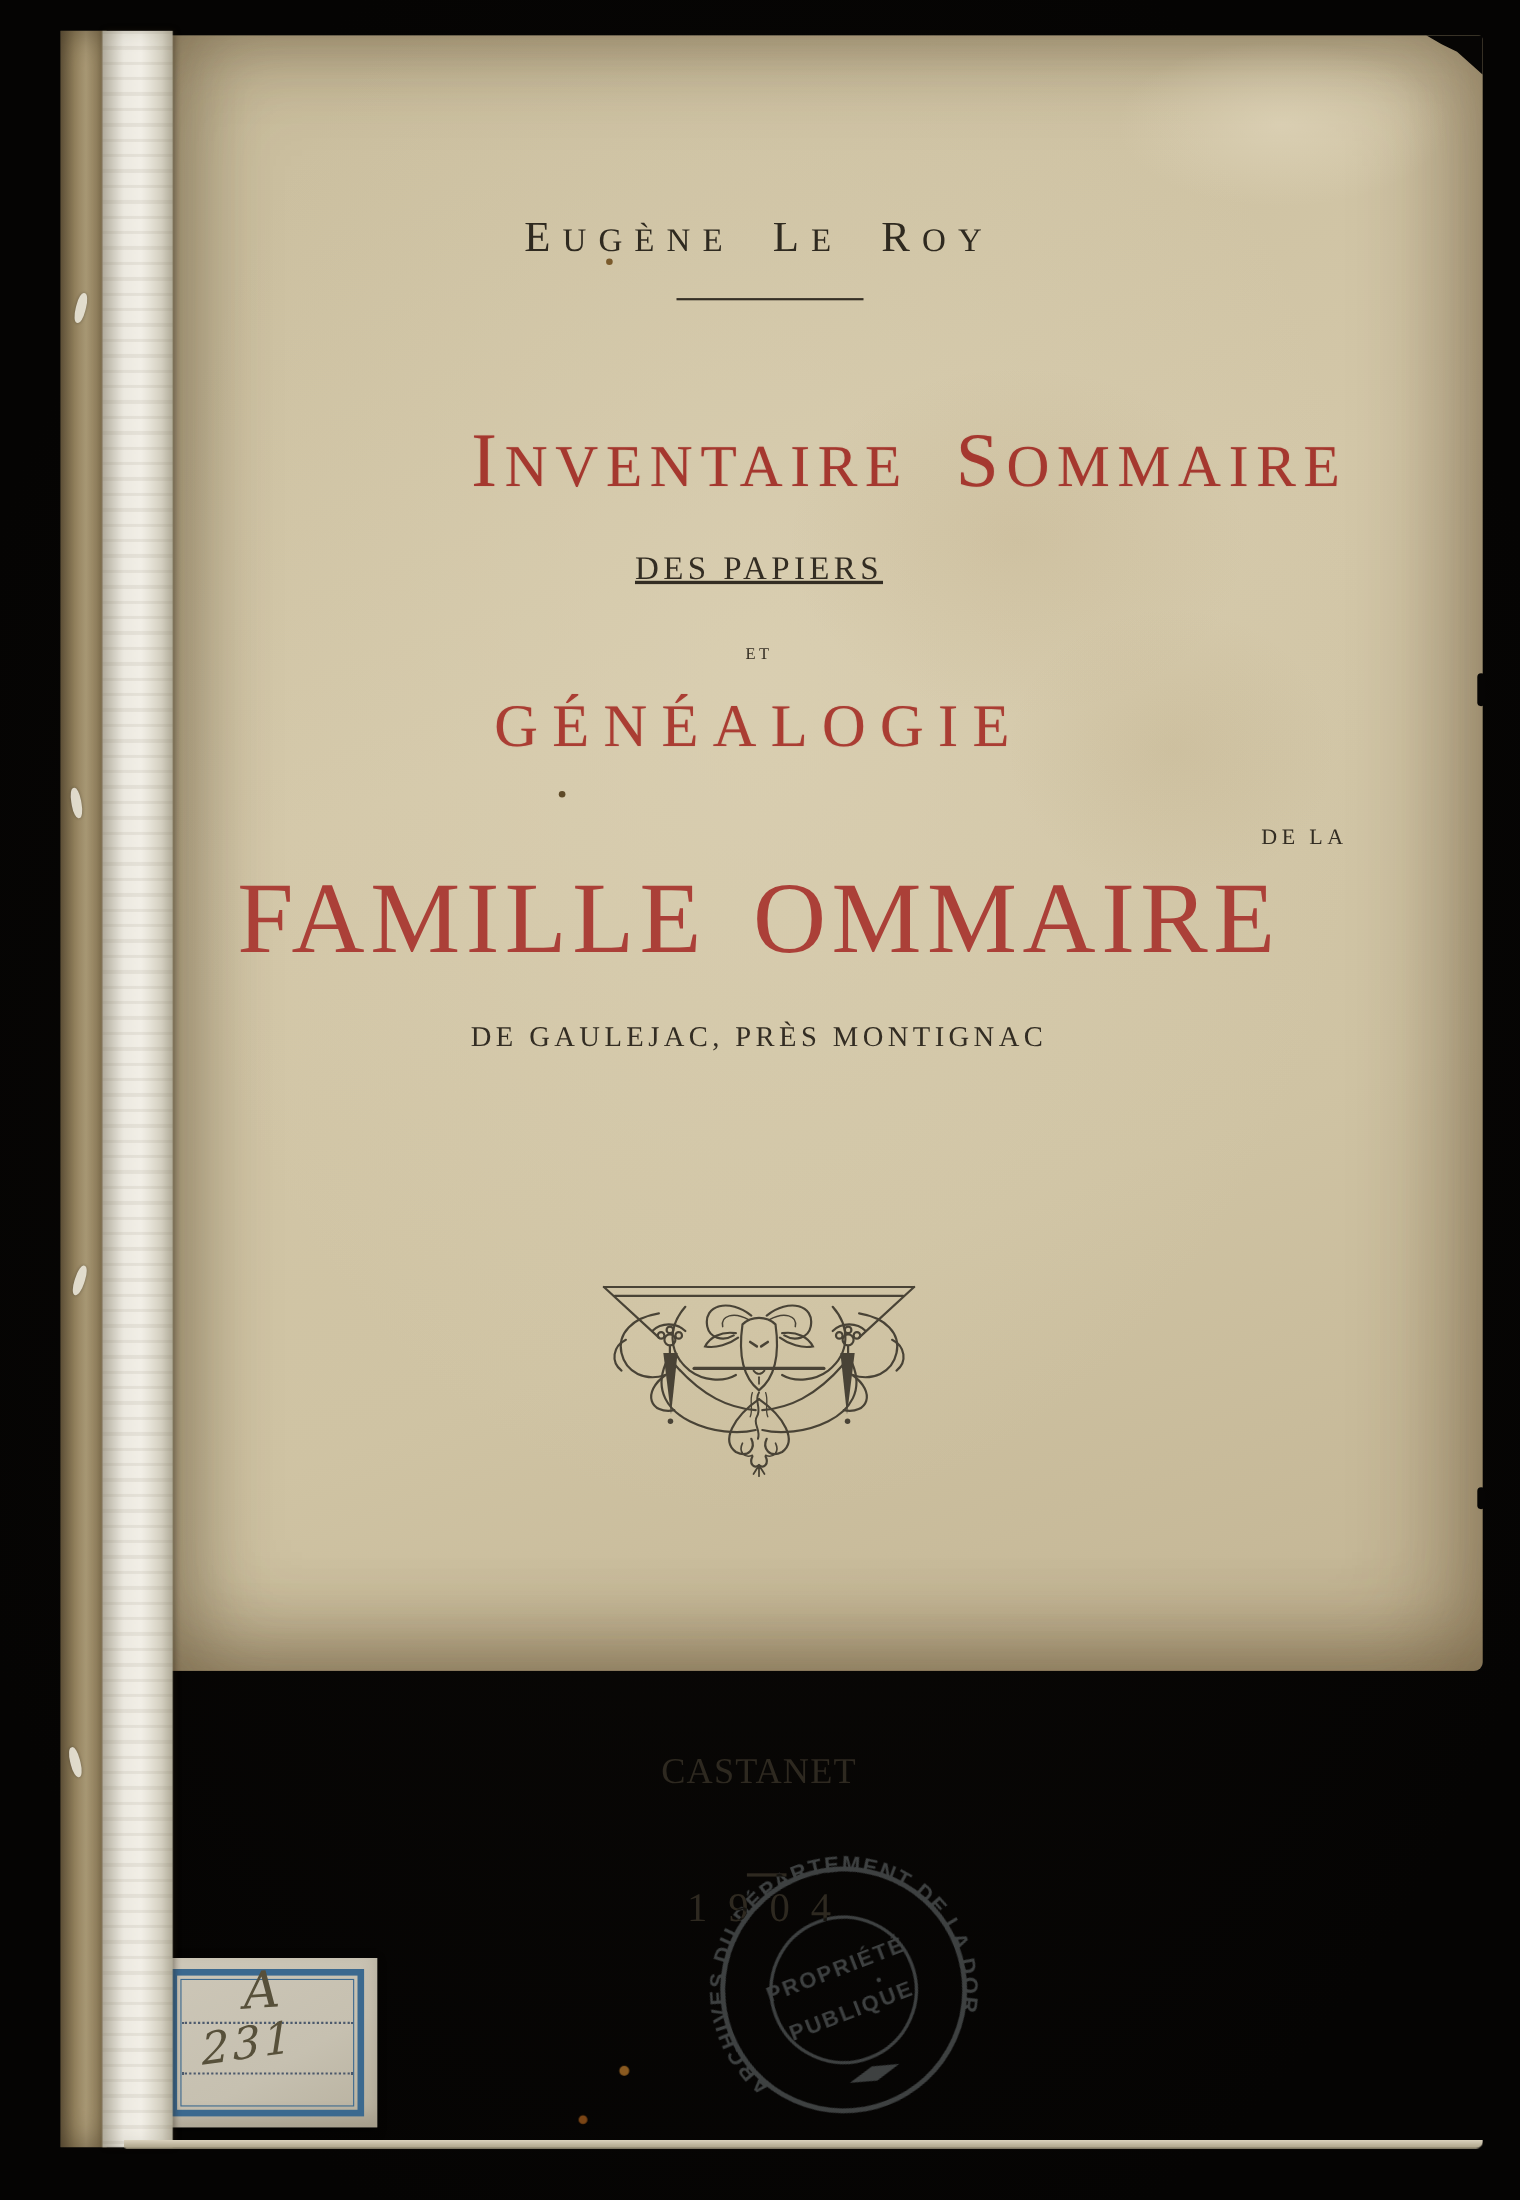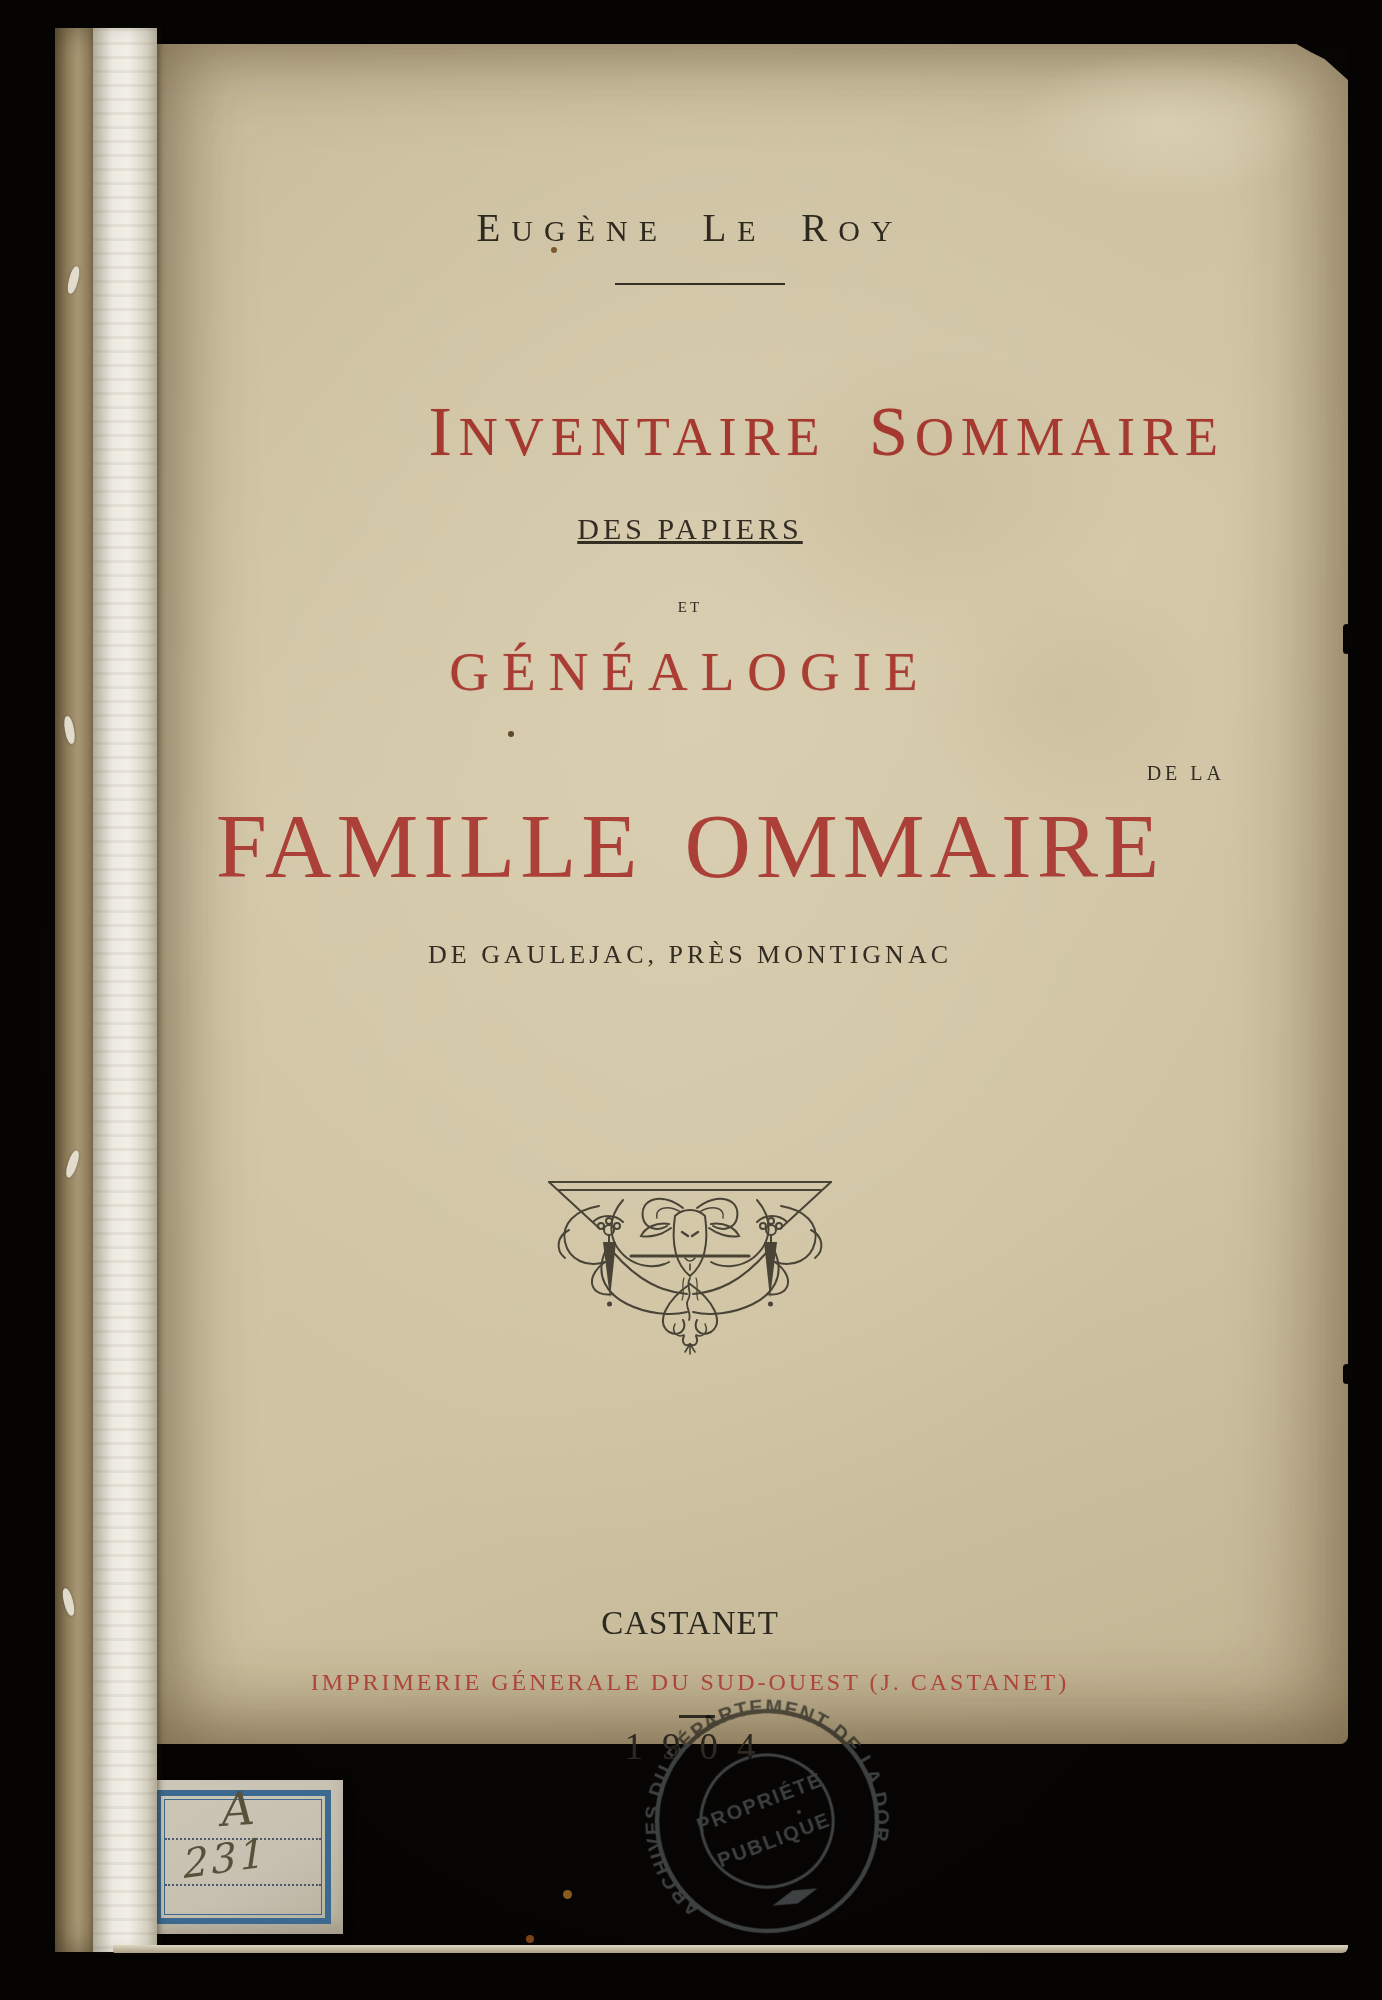--- a/index.html
+++ b/index.html
@@ -22,21 +22,21 @@
     box-shadow:0 0 3px rgba(0,0,0,.35);opacity:.9;}
   .spine-tape{
     position:absolute;left:38px;top:0;width:64px;height:100%;z-index:3;
     background:linear-gradient(90deg,#b9b4a5 0%, #ece9e0 30%, #f2efe7 55%, #d6d2c3 85%, #bab4a2 100%);
     box-shadow:2px 0 6px rgba(30,25,12,.45), inset 0 0 18px rgba(120,110,90,.25);
   }
   .spine-tape::after{content:"";position:absolute;inset:0;
     background:repeating-linear-gradient(180deg, rgba(120,110,90,.10) 0 3px, transparent 3px 14px);}
   
   .cover{
-    position:absolute;left:100px;top:16px;width:1193px;height:1700px;z-index:2;
+    position:absolute;left:100px;top:4px;width:1193px;height:1487px;z-index:2;
     background:
       radial-gradient(ellipse at 45% 40%, rgba(222,212,184,.55) 0%, rgba(0,0,0,0) 60%),
       linear-gradient(160deg,#c9bd9d 0%, #d3c7a8 40%, #cfc3a3 70%, #c2b493 100%);
     box-shadow:
       inset 0 0 100px rgba(85,65,35,.30),
       inset -45px 0 80px rgba(85,65,35,.22),
       inset 30px 0 60px rgba(60,45,25,.22),
       inset 0 -35px 70px rgba(85,65,35,.20);
     border-radius:2px 4px 8px 2px;
   }
@@ -161,21 +161,20 @@
             <path d="M155,118 C132,134 120,156 134,166 C146,172 152,162 148,154"></path>
             <path d="M155,118 C178,134 190,156 176,166 C164,172 158,162 162,154"></path>
             <path d="M140,158 C136,166 142,172 149,169" stroke-width="1.5"></path>
             <path d="M170,158 C174,166 168,172 161,169" stroke-width="1.5"></path>
             <path d="M149,170 C146,176 150,182 155,178 C160,182 164,176 161,170"></path>
             <path d="M155,178 L150,186 M155,178 L160,186 M155,178 L155,188" stroke-width="1.6"></path>
           </g>
         </svg>
 
         <div class="line bergerac">CASTANET</div>
-        <div class="line imprint t-red">IMPRIMERIE GÉNERALE DU SUD-OUEST (J. CASTANET)</div>
         <div class="year-dash"></div>
         <div class="line year">1904</div>
       </div>
 
       <svg class="stamp" viewBox="0 0 250 250">
         <g fill="none" stroke="#4c5051">
           <circle cx="125" cy="125" r="110" stroke-width="4.5"></circle>
           <circle cx="125" cy="125" r="66" stroke-width="3"></circle>
         </g>
         <path id="ringpath" d="M 33,182 A 108,108 0 1 1 217,182" fill="none"></path>

